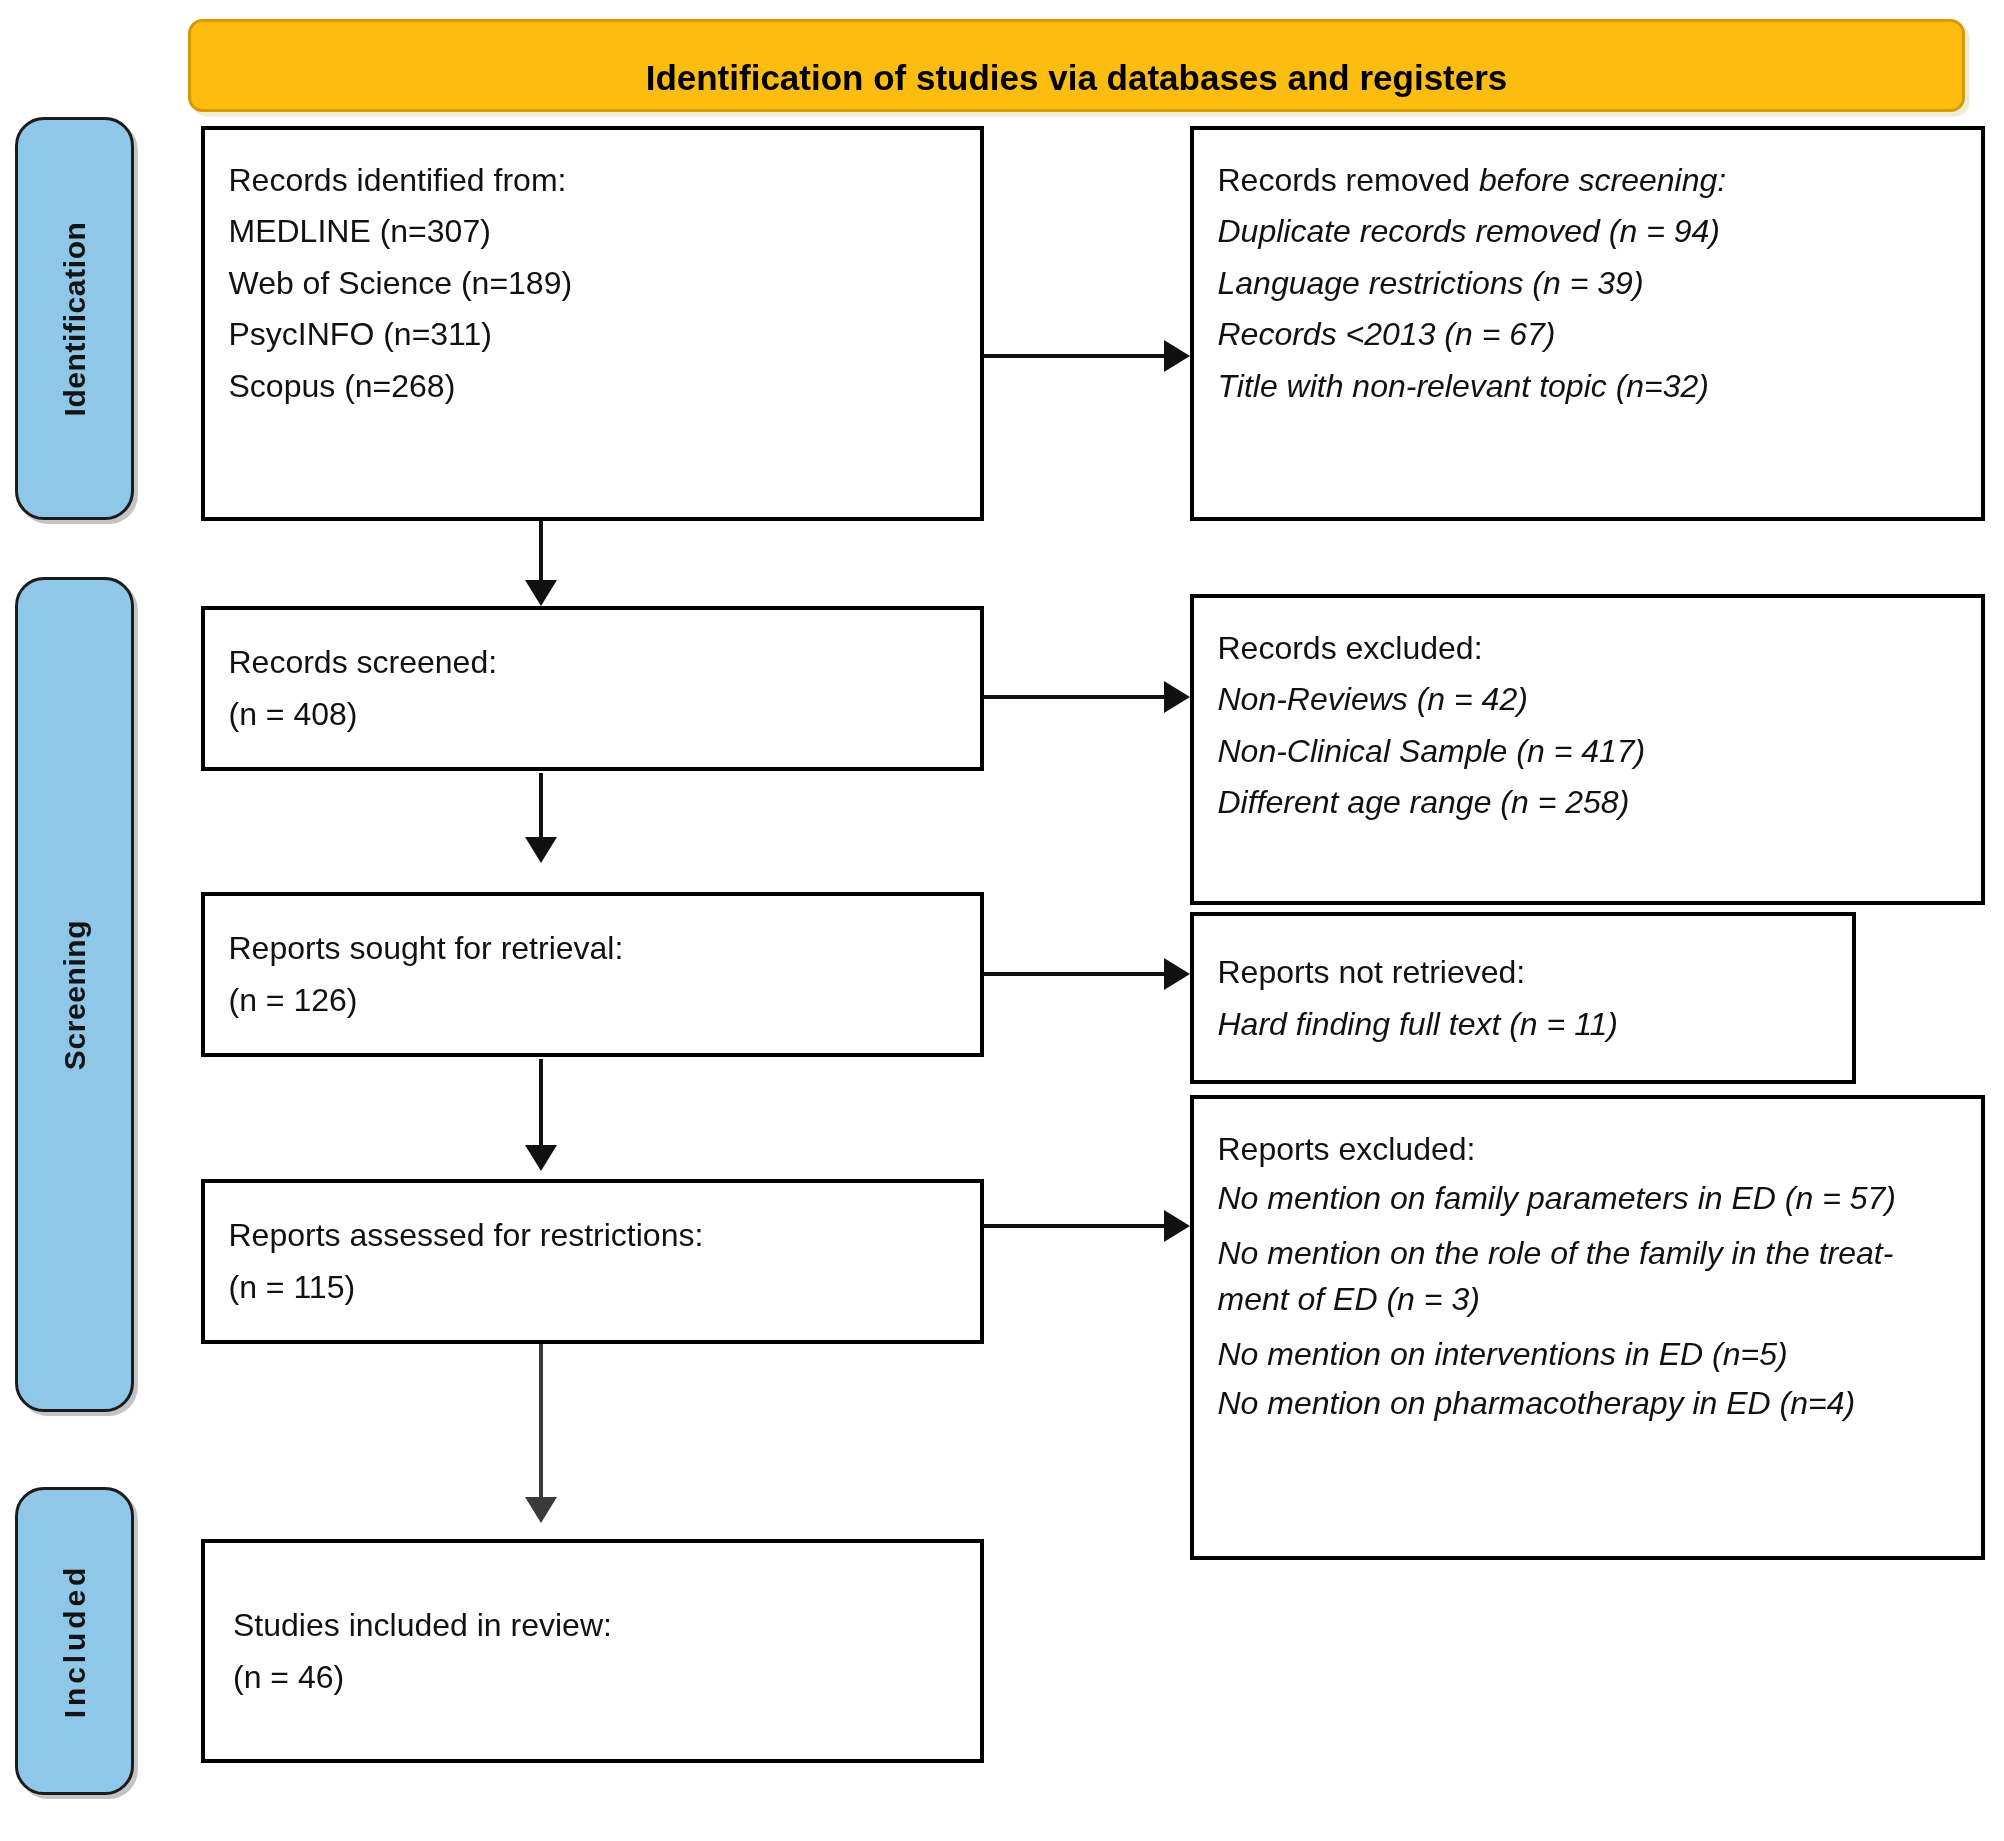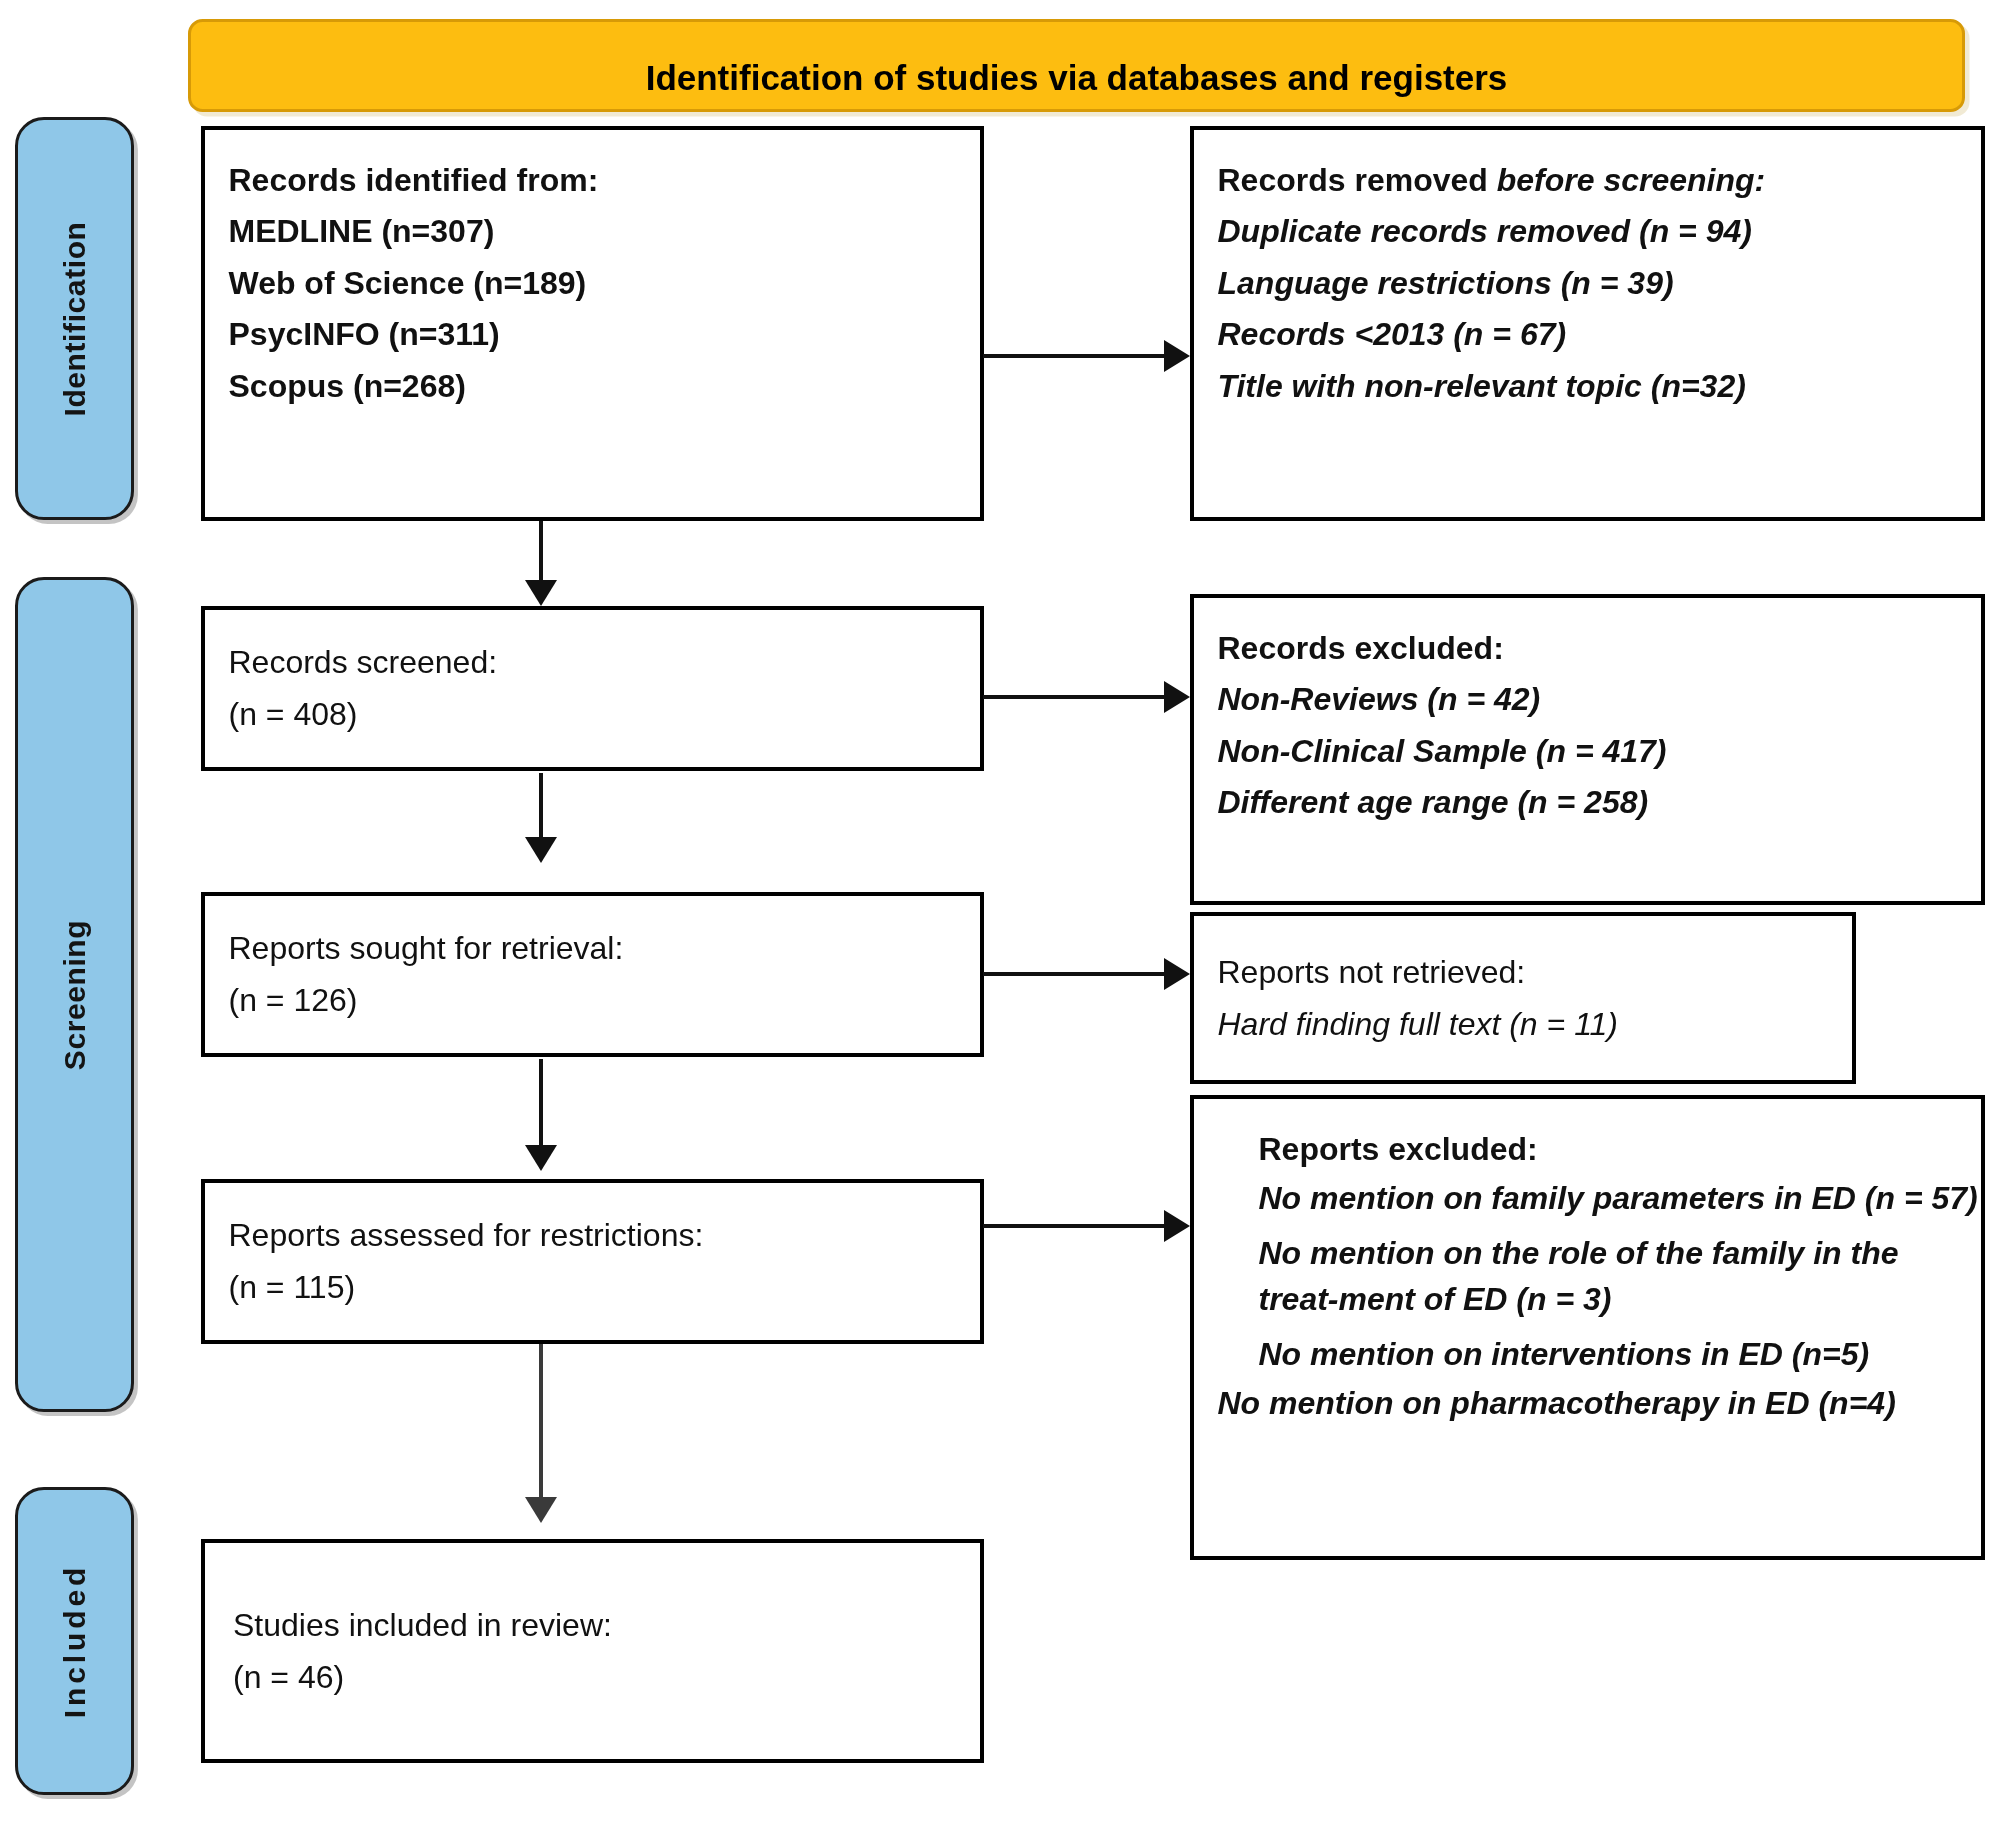--- a/index.html
+++ b/index.html
@@ -73,32 +73,31 @@
     border: 4.5px solid #000000;
     box-sizing: border-box;
     padding: 19px 23.5px;
     display: flex;
     flex-direction: column;
     justify-content: center;
   }
   .flow-box.pad-top {
     justify-content: flex-start;
     padding-top: 32.5px;
-    font-weight: bold;
   }
   .box-line {
     font-size: 32px;
     color: #111111;
     line-height: 1.08;
     margin: 0 0 17px 0;
     white-space: nowrap;
   }
   .box-line:last-child { margin-bottom: 0; }
   .box-line.italic { font-style: italic; }
-  .box-line.tight  { margin-bottom: 14.6px; margin-left: 41px; }
+  .box-line.tight  { margin-bottom: 14.6px; }
   .box-line.wrap   { white-space: normal; line-height: 1.45; }
   .head-mixed .roman { font-style: normal; }
   .head-mixed .ital  { font-style: italic; }
 
   
   .conn-v {
     position: absolute;
     width: 3.9px;
     background: #3a3a3a;
   }

